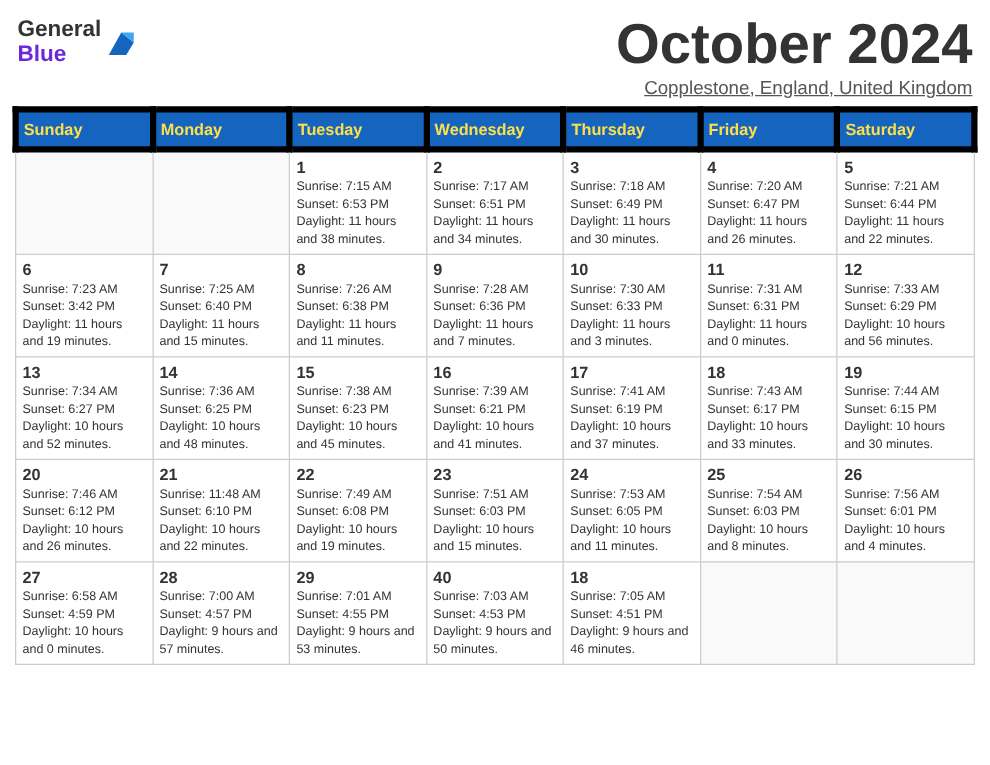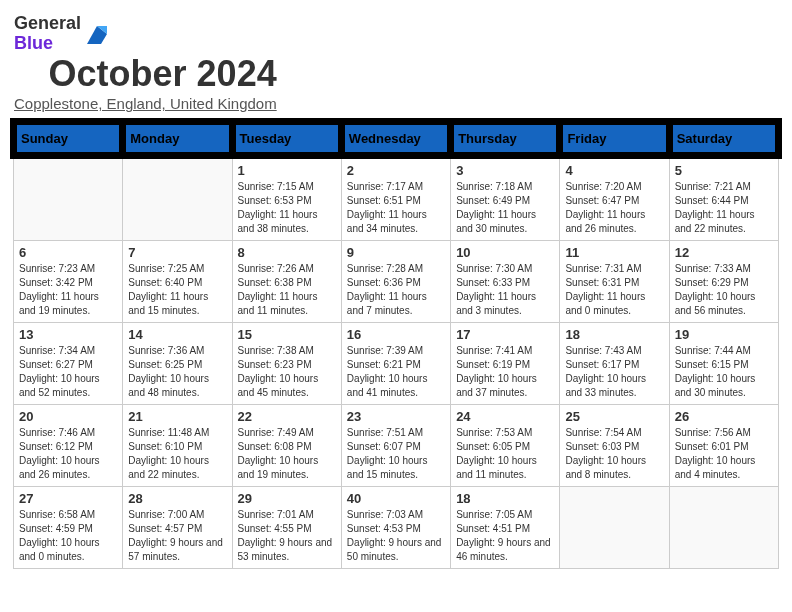--- a/index.html
+++ b/index.html
@@ -9,21 +9,20 @@
       width: 792px;
       min-height: 612px;
       padding: 10px;
     }
     .header {
       display: flex;
       align-items: flex-start;
       justify-content: space-between;
       margin-bottom: 6px;
       padding: 0 4px;
-      flex-direction: column;
     }
     .logo {
       display: flex;
       align-items: center;
       margin-top: 4px;
     }
     .logo-text {
       font-size: 18px;
       font-weight: bold;
       line-height: 1.1;
@@ -32,44 +31,44 @@
     .logo-blue { color: #6d28d9; }
     .logo-icon {
       width: 28px;
       height: 28px;
       margin-left: 2px;
     }
     .title-block {
       text-align: right;
     }
     .month-title {
-      font-size: 36px;
+      font-size: 45px;
       font-weight: bold;
       color: #333;
       line-height: 1.1;
     }
     .subtitle {
       font-size: 15px;
       color: #555;
       margin-top: 2px;
       text-decoration: underline;
     }
     .calendar {
       width: 100%;
       border-collapse: collapse;
       border: 1px solid #ccc;
     }
     .calendar th {
       background-color: #1565c0;
-      color: #000000;
+      color: #fde047;
       font-size: 13px;
       font-weight: bold;
       padding: 6px 4px;
       text-align: left;
-      border: 7px solid #000000;
+      border: 5px solid #000000;
     }
     .calendar td {
       border: 1px solid #ccc;
       vertical-align: top;
       padding: 4px 5px;
       font-size: 10.5px;
       color: #333;
       width: calc(100% / 7);
       min-height: 80px;
       background: #fff;
@@ -283,21 +282,21 @@
         <td>
           <span class="day-number">22</span>
           <div class="day-detail">Sunrise: 7:49 AM
 Sunset: 6:08 PM
 Daylight: 10 hours
 and 19 minutes.</div>
         </td>
         <td>
           <span class="day-number">23</span>
           <div class="day-detail">Sunrise: 7:51 AM
-Sunset: 6:07 PM
+Sunset: 6:03 PM
 Daylight: 10 hours
 and 15 minutes.</div>
         </td>
         <td>
           <span class="day-number">24</span>
           <div class="day-detail">Sunrise: 7:53 AM
 Sunset: 6:05 PM
 Daylight: 10 hours
 and 11 minutes.</div>
         </td>

